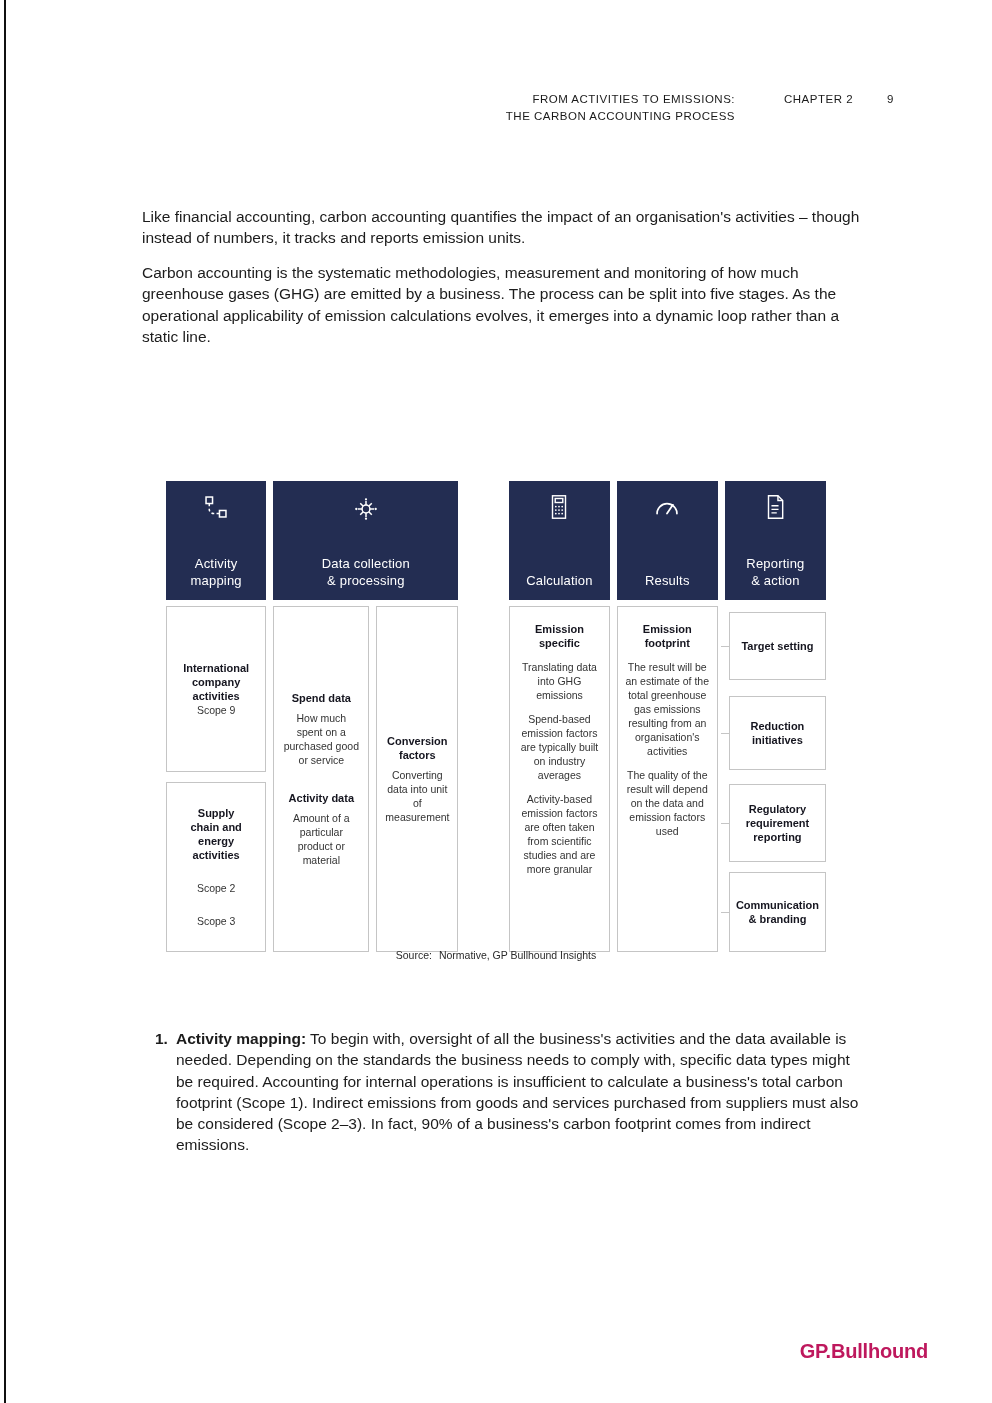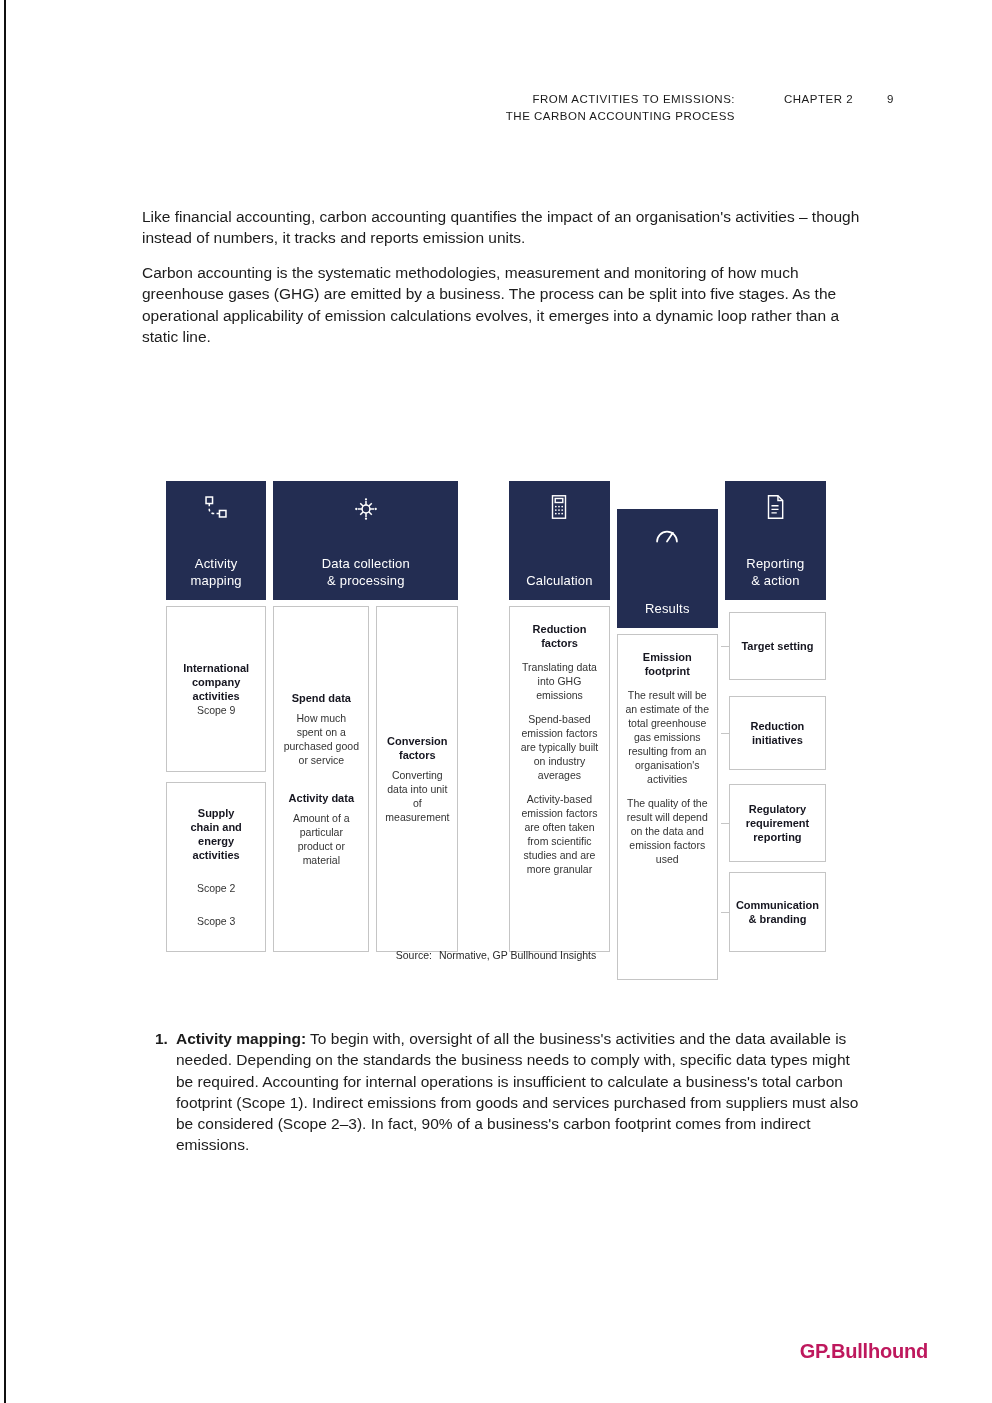--- a/index.html
+++ b/index.html
@@ -21,21 +21,21 @@
   .p2{top:262px;}
 
   
   .diagram-title{position:absolute;top:412px;left:0;width:992px;text-align:center;
                  font-family:"DejaVu Sans Mono",monospace;font-size:12.5px;line-height:18px;
                  letter-spacing:1.6px;color:#181830;}
 
   
   .diagram{position:absolute;left:166px;top:481px;width:660px;display:flex;gap:7px;}
   .col{display:flex;flex-direction:column;}
-  .c1{width:108px;}.c2{width:199px;}.c3{width:108px;padding-left:44px;}.c4{width:109px;margin-top:28px;}.c5{width:108px;}
+  .c1{width:108px;}.c2{width:199px;}.c3{width:108px;padding-left:44px;}.c4{width:109px;}.c5{width:108px;}
   .stage-header{height:95px;background:var(--navy,#232d52);color:#fff;display:flex;
                 flex-direction:column;align-items:center;padding:13px 4px 11px;}
   .stage-header svg{margin-bottom:auto;flex-shrink:0;}
   .stage-label{font-size:13px;line-height:17px;text-align:center;white-space:pre-line;letter-spacing:0.2px;}
   .col-body{margin-top:6px;height:346px;position:relative;}
   .row2{display:flex;gap:7px;}
   .obox{border:1px solid var(--box_border,#c5c5c5);background:#fff;text-align:center;box-sizing:border-box;}
   .btitle{font-weight:bold;font-size:11px;line-height:14px;color:#15151f;}
   .btext{font-size:10.5px;line-height:14px;color:#333;}
 
@@ -172,21 +172,21 @@
               <circle cx="11.7" cy="13.6" r="0.75"></circle>
             <circle cx="6.3" cy="16.6" r="0.75"></circle>
               <circle cx="9" cy="16.6" r="0.75"></circle>
               <circle cx="11.7" cy="16.6" r="0.75"></circle>
           </g>
         </svg>
         <div class="stage-label">Calculation</div>
       </div>
       <div class="col-body">
         <div class="obox box-tall">
-          <div class="btitle">Reduction factors</div>
+          <div class="btitle">Emission specific</div>
           <div class="btext">Translating data into GHG emissions</div>
           <div class="btext">Spend-based emission factors are typically built on industry averages</div>
           <div class="btext">Activity-based emission factors are often taken from scientific studies and are more granular</div>
         </div>
       </div>
     </div>
 
     <div class="col c4">
       <div class="stage-header">
         <svg width="28" height="24" viewBox="0 0 24 20" fill="none" stroke="#fff" stroke-width="1.5">

